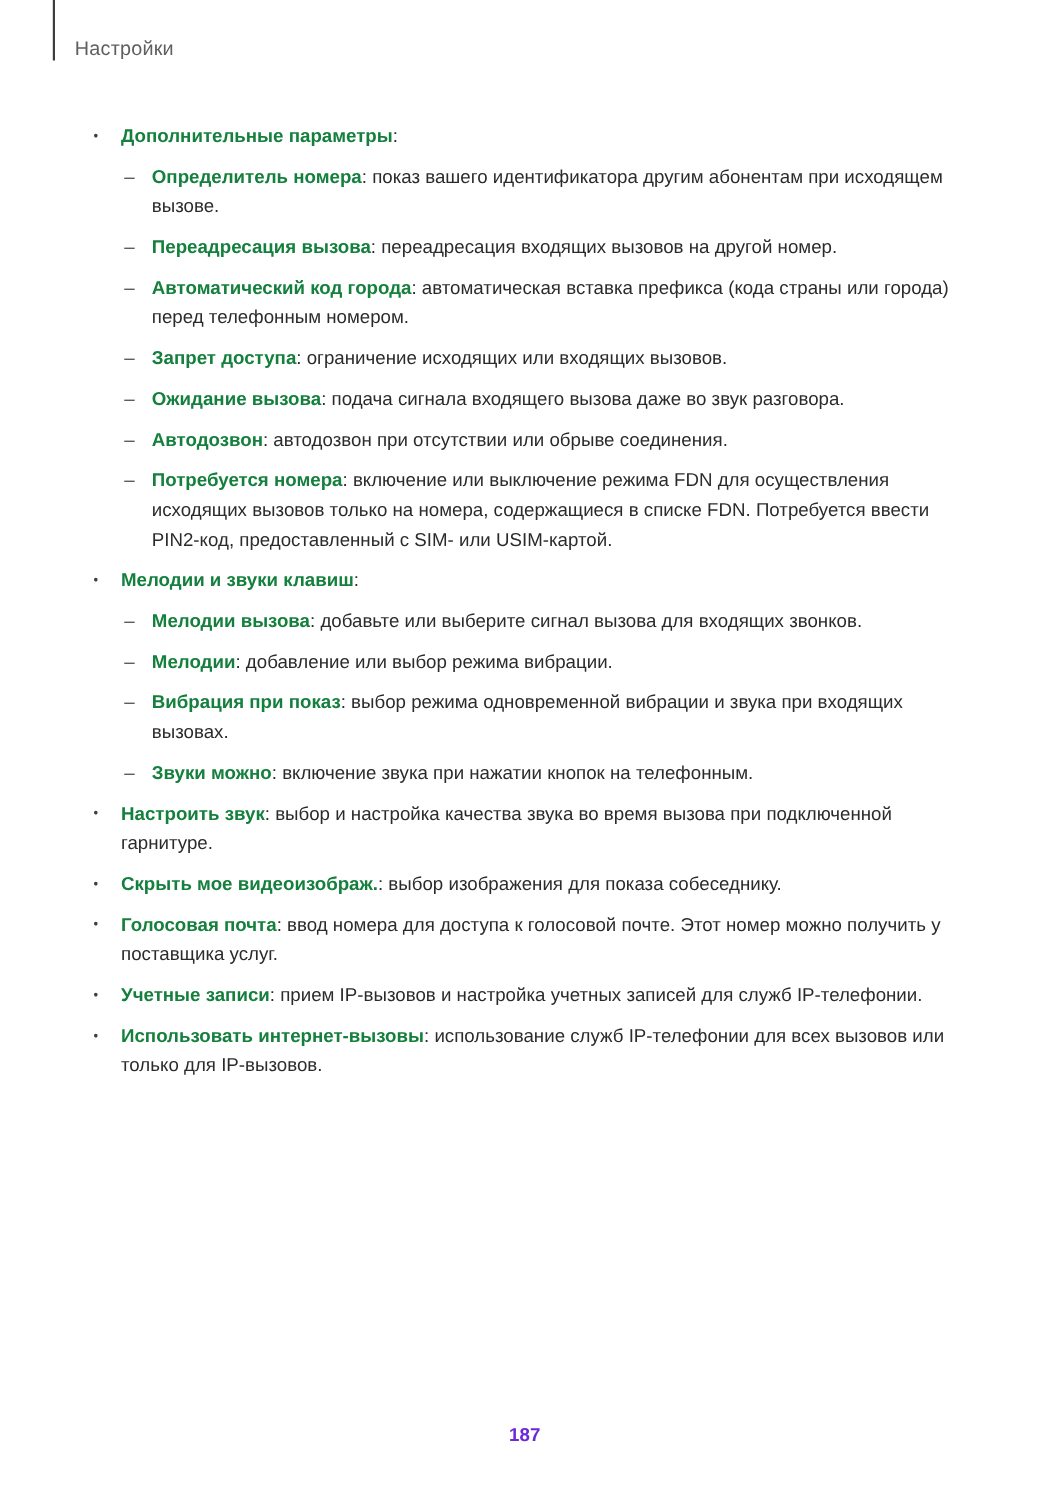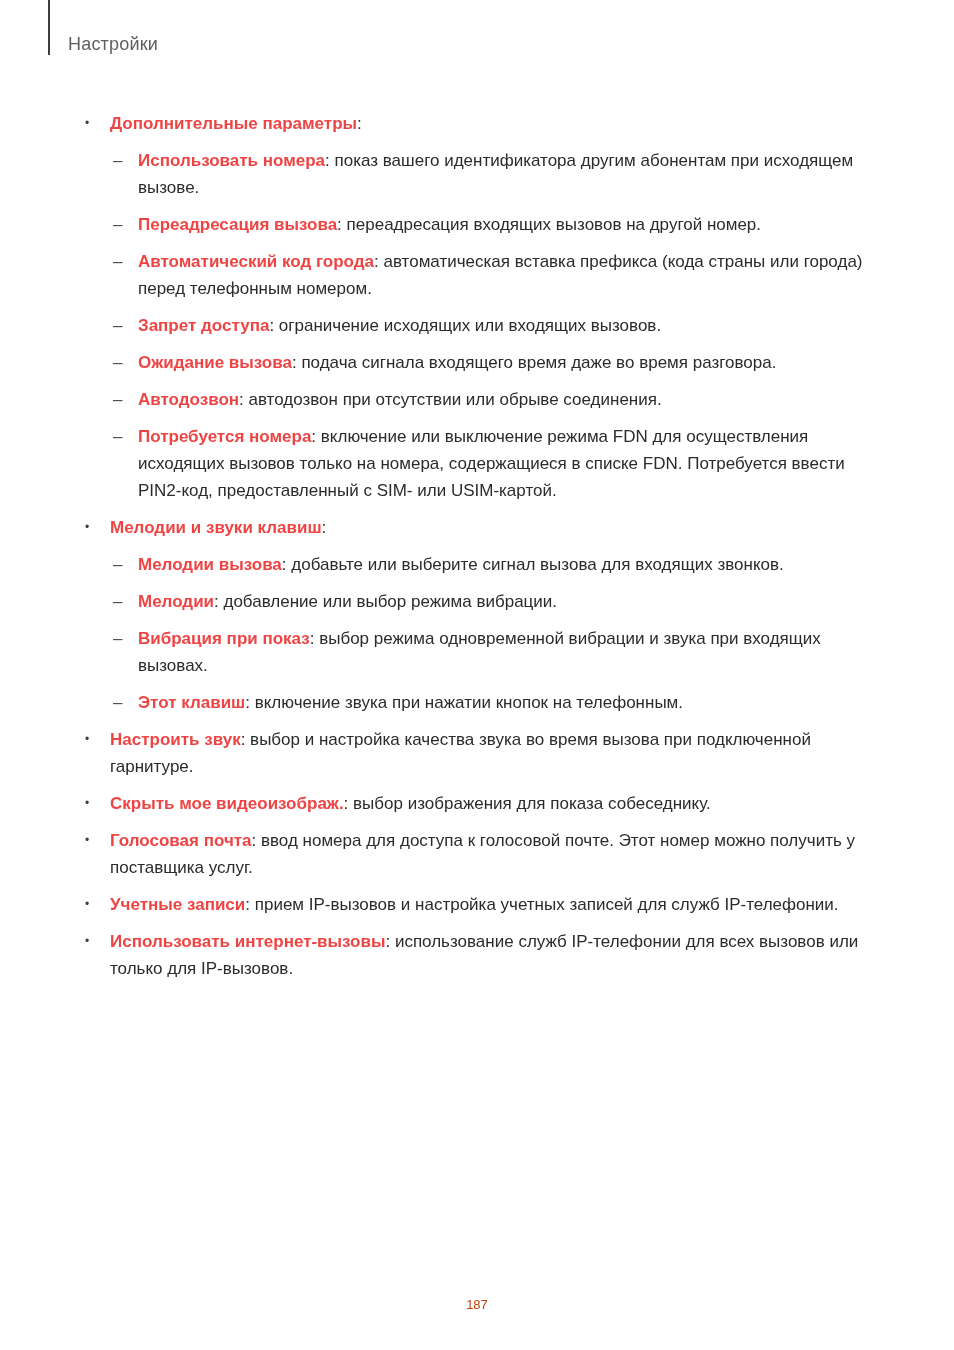--- a/index.html
+++ b/index.html
@@ -55,70 +55,71 @@
     color: #3f3f3f;
   }
   .item.l1 > .marker { font-size: 12px; line-height: 27px; }
   .item.l2 > .marker { font-size: 17px; line-height: 27px; color: #4a4a4a; }
   .item-text {
     margin: 0;
     flex: 1 1 auto;
   }
   .term {
     font-weight: 700;
-    color: #ef4444;
+    color: #15803d;
     text-align: center;
   }
   .desc { color: #2b2b2b; }
   
   .page-footer {
     position: absolute;
     top: 1295px;
     left: 0;
     width: 100%;
     text-align: center;
   }
   .page-number {
-    font-size: 13px;
-    color: #c2410c;
+    font-size: 17px;
+    color: #6d28d9;
+    font-weight: bold;
   }
 </style>
 </head>
 <body>
 
 <div class="page">
 
   <header class="doc-header">
     <span class="header-title">Настройки</span>
   </header>
 
   <main class="content">
       <div class="item l1">
     <span class="marker">•</span>
     <p class="item-text"><strong class="term">Дополнительные параметры</strong><span class="desc">:</span></p>
   </div>
       <div class="item l2">
     <span class="marker">–</span>
-    <p class="item-text"><strong class="term">Использовать номера</strong><span class="desc">: показ вашего идентификатора другим абонентам при исходящем вызове.</span></p>
+    <p class="item-text"><strong class="term">Определитель номера</strong><span class="desc">: показ вашего идентификатора другим абонентам при исходящем вызове.</span></p>
   </div>
       <div class="item l2">
     <span class="marker">–</span>
     <p class="item-text"><strong class="term">Переадресация вызова</strong><span class="desc">: переадресация входящих вызовов на другой номер.</span></p>
   </div>
       <div class="item l2">
     <span class="marker">–</span>
     <p class="item-text"><strong class="term">Автоматический код города</strong><span class="desc">: автоматическая вставка префикса (кода страны или города) перед телефонным номером.</span></p>
   </div>
       <div class="item l2">
     <span class="marker">–</span>
     <p class="item-text"><strong class="term">Запрет доступа</strong><span class="desc">: ограничение исходящих или входящих вызовов.</span></p>
   </div>
       <div class="item l2">
     <span class="marker">–</span>
-    <p class="item-text"><strong class="term">Ожидание вызова</strong><span class="desc">: подача сигнала входящего время даже во время разговора.</span></p>
+    <p class="item-text"><strong class="term">Ожидание вызова</strong><span class="desc">: подача сигнала входящего вызова даже во звук разговора.</span></p>
   </div>
       <div class="item l2">
     <span class="marker">–</span>
     <p class="item-text"><strong class="term">Автодозвон</strong><span class="desc">: автодозвон при отсутствии или обрыве соединения.</span></p>
   </div>
       <div class="item l2">
     <span class="marker">–</span>
     <p class="item-text"><strong class="term">Потребуется номера</strong><span class="desc">: включение или выключение режима FDN для осуществления исходящих вызовов только на номера, содержащиеся в списке FDN. Потребуется ввести PIN2-код, предоставленный с SIM- или USIM-картой.</span></p>
   </div>
       <div class="item l1">
@@ -132,21 +133,21 @@
       <div class="item l2">
     <span class="marker">–</span>
     <p class="item-text"><strong class="term">Мелодии</strong><span class="desc">: добавление или выбор режима вибрации.</span></p>
   </div>
       <div class="item l2">
     <span class="marker">–</span>
     <p class="item-text"><strong class="term">Вибрация при показ</strong><span class="desc">: выбор режима одновременной вибрации и звука при входящих вызовах.</span></p>
   </div>
       <div class="item l2">
     <span class="marker">–</span>
-    <p class="item-text"><strong class="term">Этот клавиш</strong><span class="desc">: включение звука при нажатии кнопок на телефонным.</span></p>
+    <p class="item-text"><strong class="term">Звуки можно</strong><span class="desc">: включение звука при нажатии кнопок на телефонным.</span></p>
   </div>
       <div class="item l1">
     <span class="marker">•</span>
     <p class="item-text"><strong class="term">Настроить звук</strong><span class="desc">: выбор и настройка качества звука во время вызова при подключенной гарнитуре.</span></p>
   </div>
       <div class="item l1">
     <span class="marker">•</span>
     <p class="item-text"><strong class="term">Скрыть мое видеоизображ.</strong><span class="desc">: выбор изображения для показа собеседнику.</span></p>
   </div>
       <div class="item l1">

